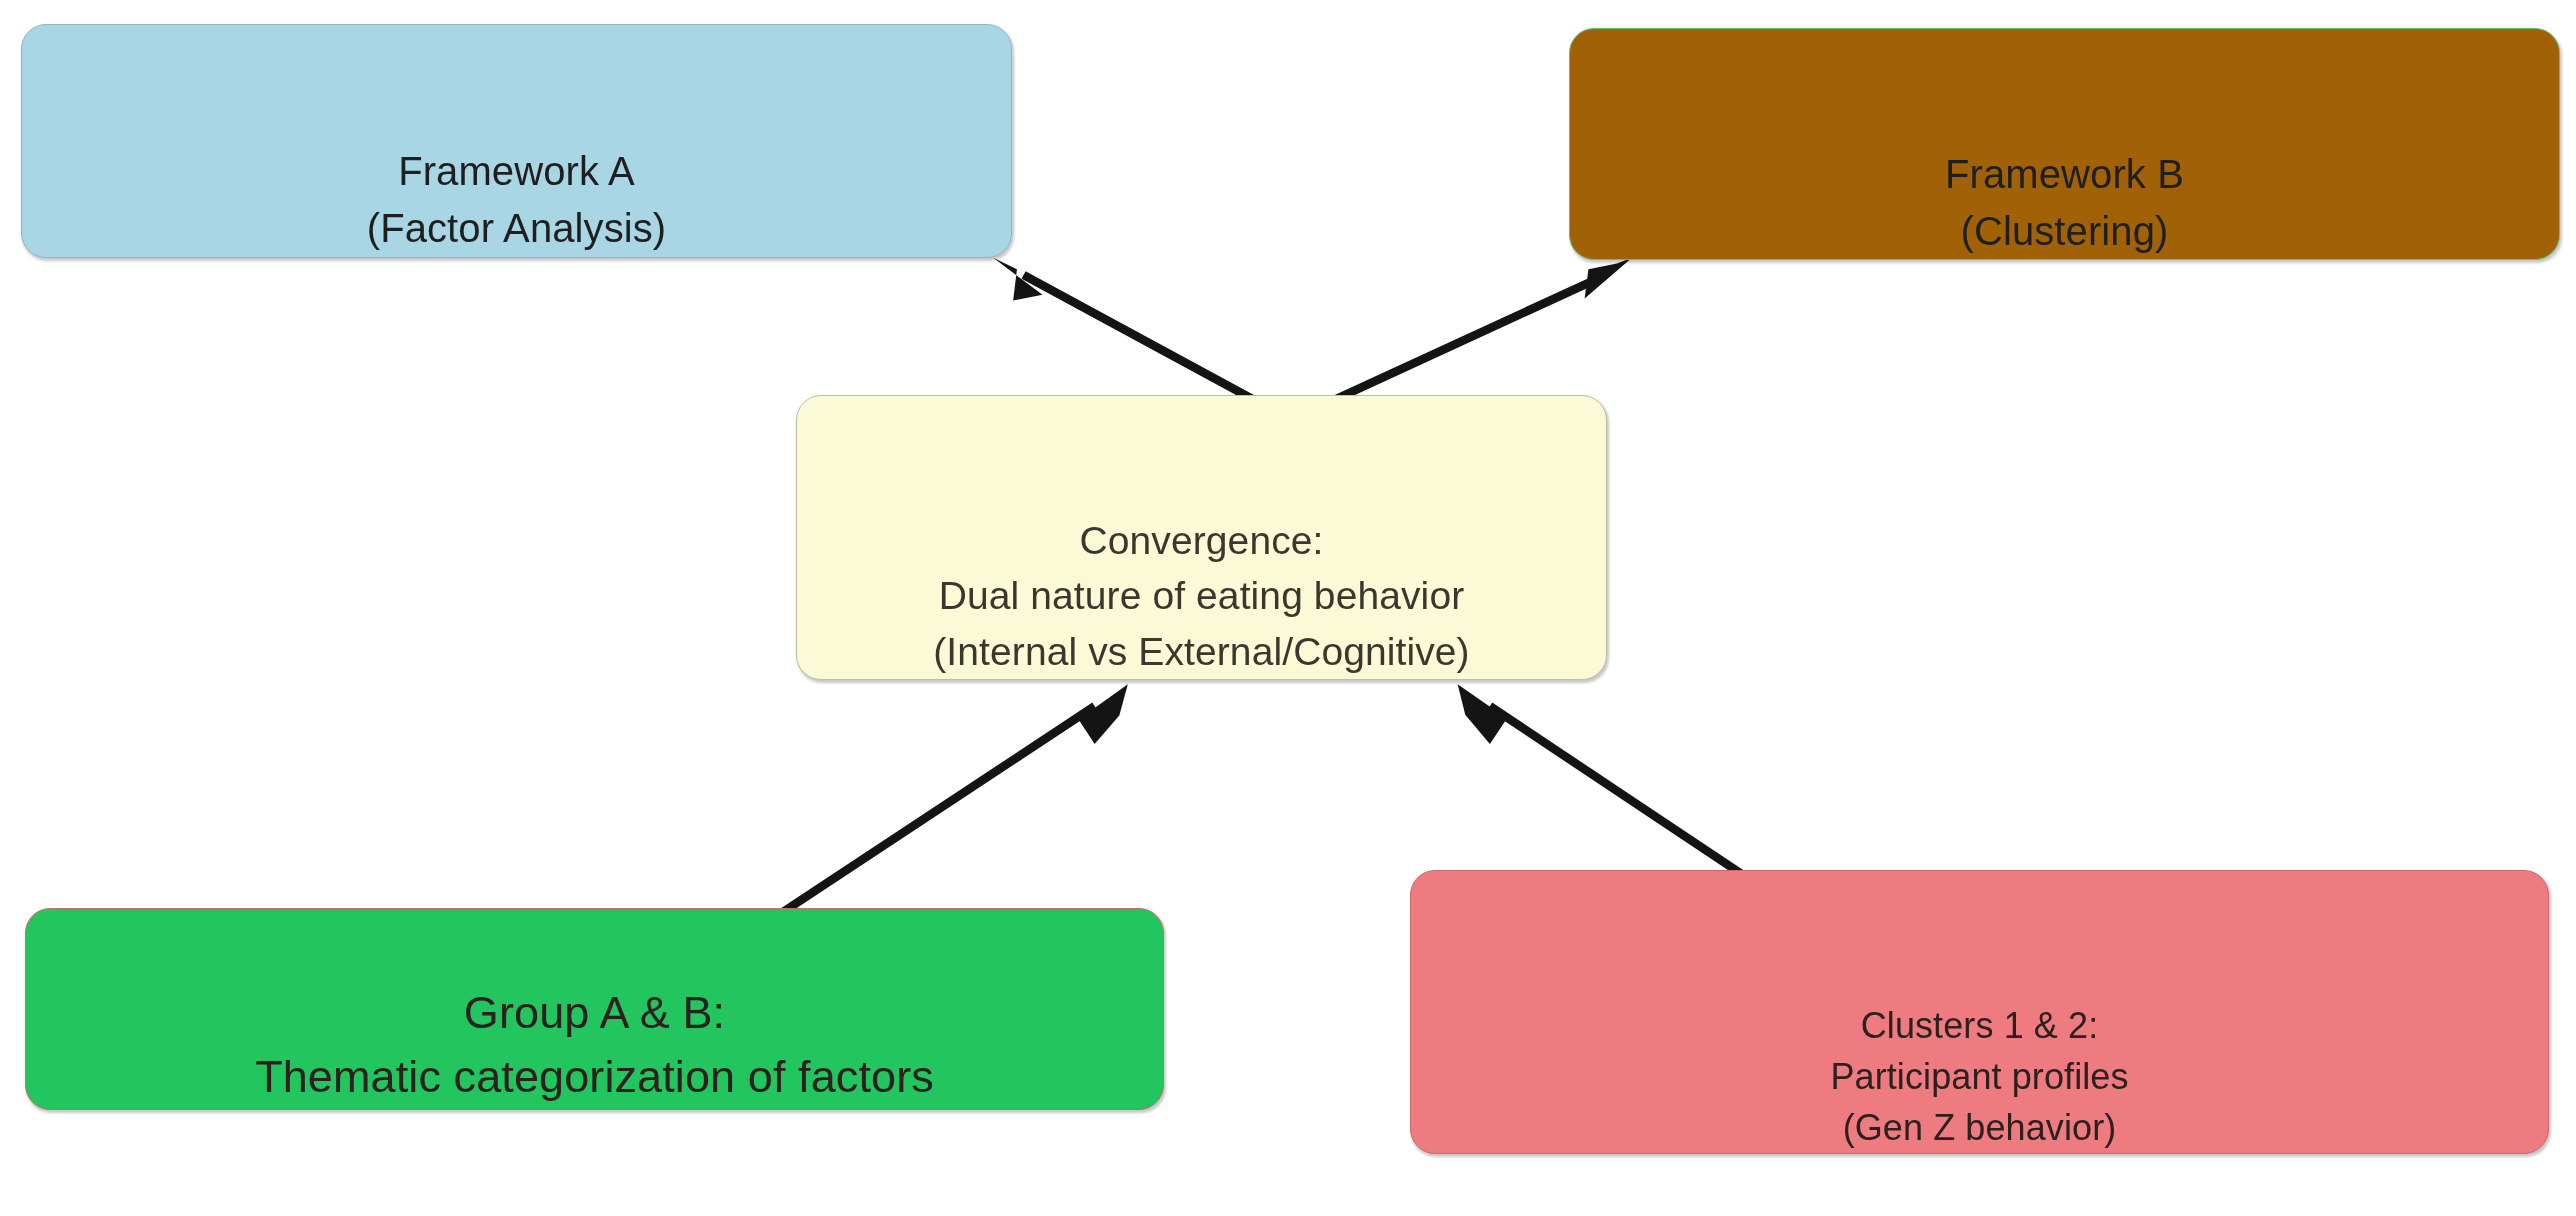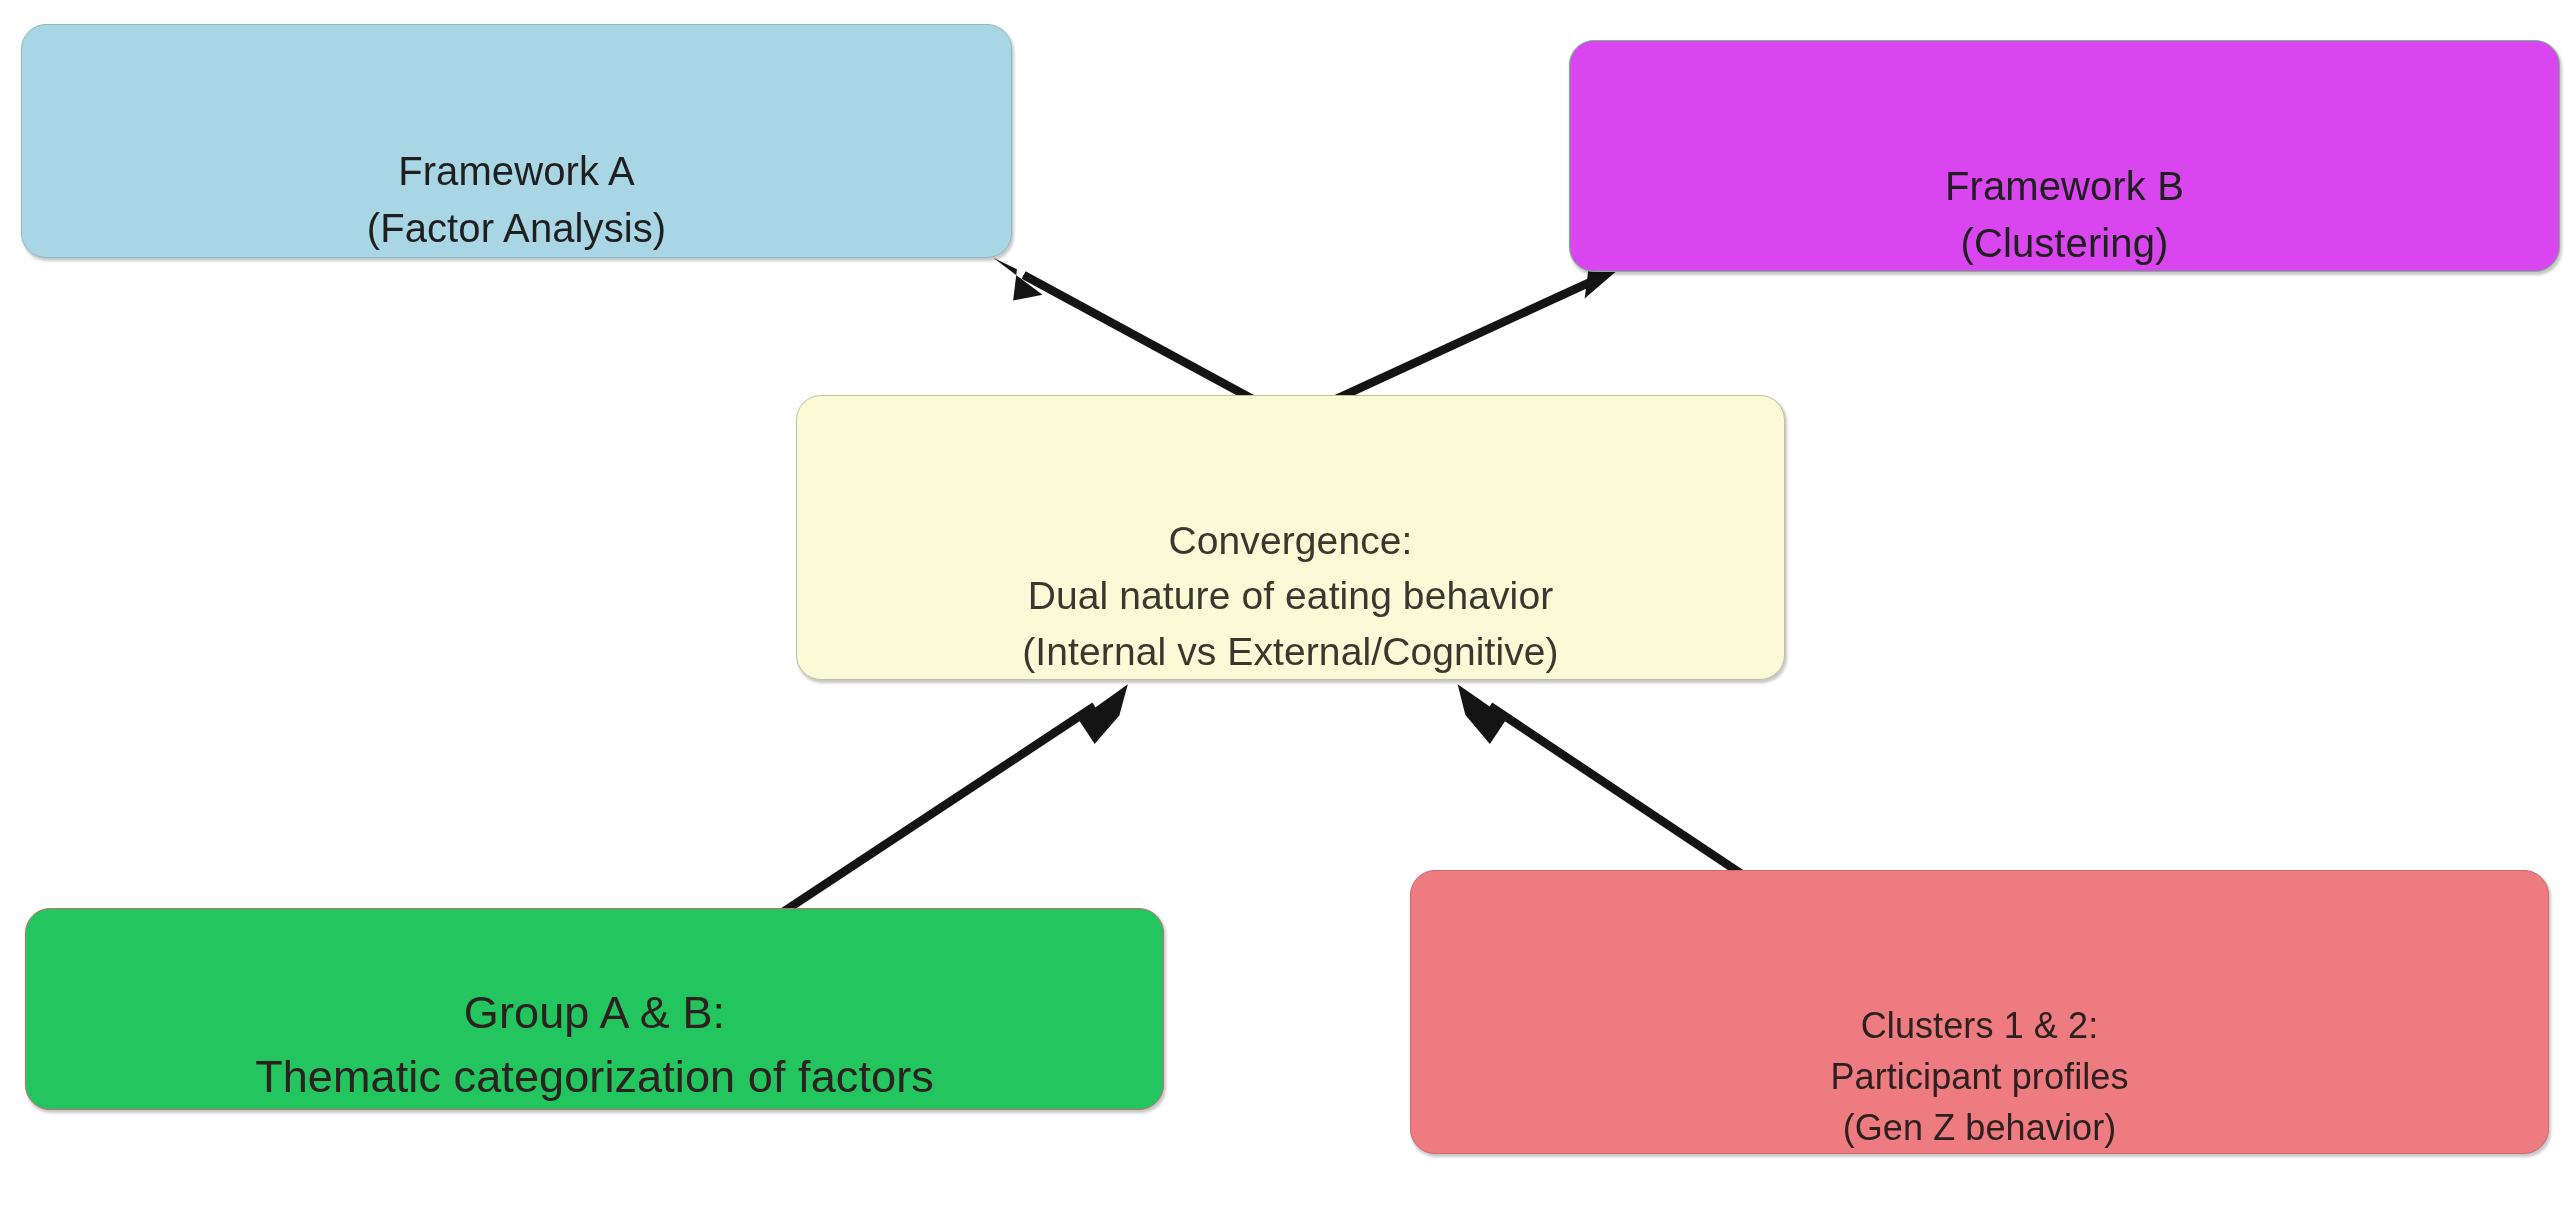--- a/index.html
+++ b/index.html
@@ -44,28 +44,27 @@
   #node-framework-a {
     left: 21px;  top: 24px;
     width: 991px; height: 234px;
     background: #a9d6e5;
     border: 1.4px solid #8fb8c6;
     font-size: 40px;
   }
   #node-framework-b {
     left: 1569px; top: 28.4px;
     width: 991px; height: 232px;
-    background: #d946ef;
+    background: #a16207;
     border: 1.4px solid #65c276;
     font-size: 40px;
-    margin-top: 12px;
   }
   #node-convergence {
     left: 796px; top: 395px;
-    width: 989px; height: 285px;
+    width: 811px; height: 285px;
     background: #fafad7;
     border: 1.4px solid #bfbfa0;
     font-size: 39px;
     color: #3a382e;
   }
   #node-groups {
     left: 25px; top: 908px;
     width: 1139px; height: 202px;
     background: #22c55e;
     border: 1.4px solid #c96a6e;

